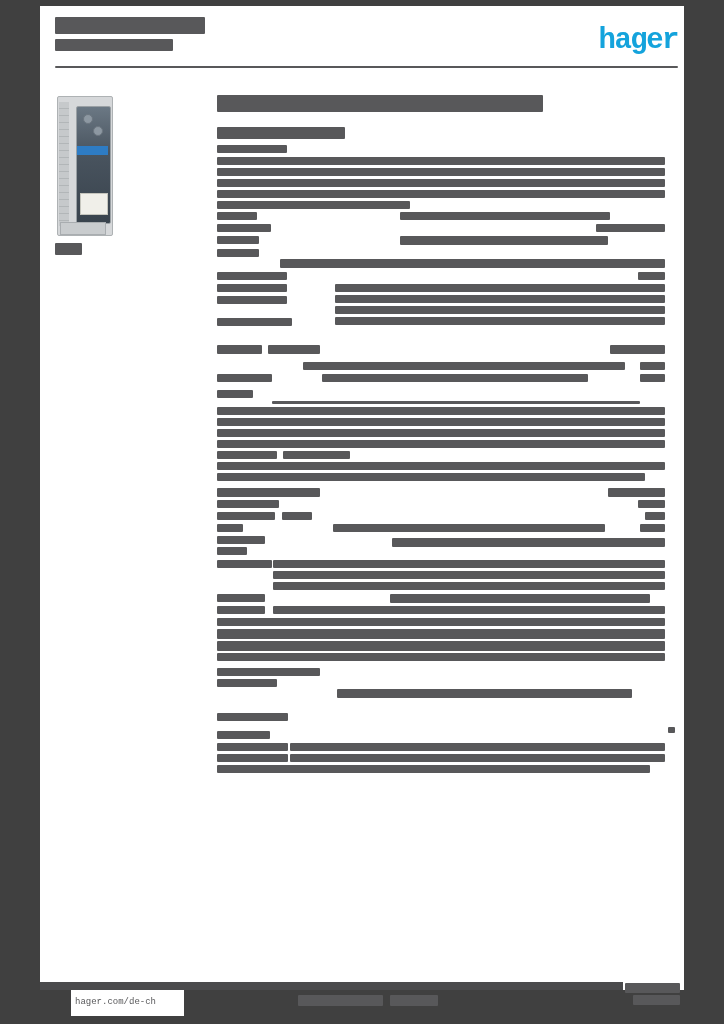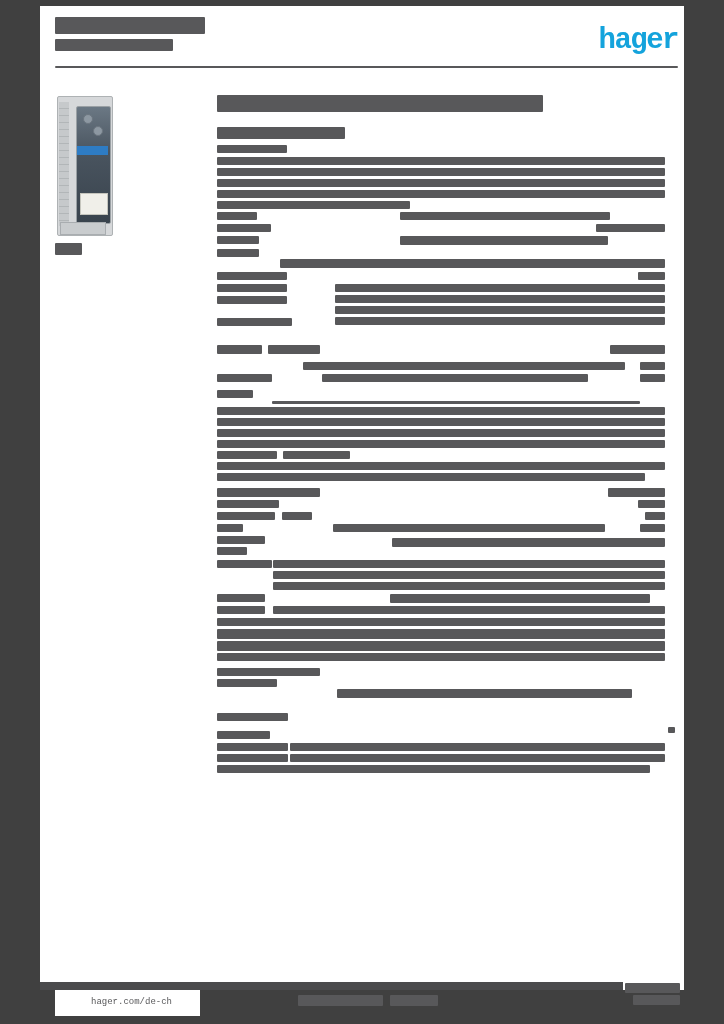--- a/index.html
+++ b/index.html
@@ -20,21 +20,21 @@
   .ph-window{position:absolute;left:19px;top:10px;width:33px;height:116px;
              border:1px solid #9aa0a4;border-radius:2px;
              background:linear-gradient(#6b7884 0%,#49545f 40%,#39434d 100%);}
   .ph-screw{position:absolute;width:8px;height:8px;border-radius:50%;background:#8d98a2;
             border:1px solid #6c7680;}
   .ph-stripe{position:absolute;left:20px;top:50px;width:31px;height:9px;background:#2e7cc4;}
   .ph-label{position:absolute;left:23px;top:97px;width:26px;height:20px;background:#f0efe9;
             border:1px solid #c5c5bd;}
   .ph-foot{position:absolute;left:3px;top:126px;width:44px;height:11px;background:#c9ccce;
            border:1px solid #a9adb0;}
-  #site-box{position:absolute;left:55px;top:990px;width:113px;height:26px;background:#fff;padding-left:32px;}
+  #site-box{position:absolute;left:71px;top:990px;width:113px;height:26px;background:#fff;}
   #site-box span{display:block;padding:7px 0 0 4px;font-size:9px;color:#58585a;}
 </style>
 </head>
 <body>
 
 <div id="canvas">
   <div class="paper"></div>
 
   <div id="logo">hager</div>
 

